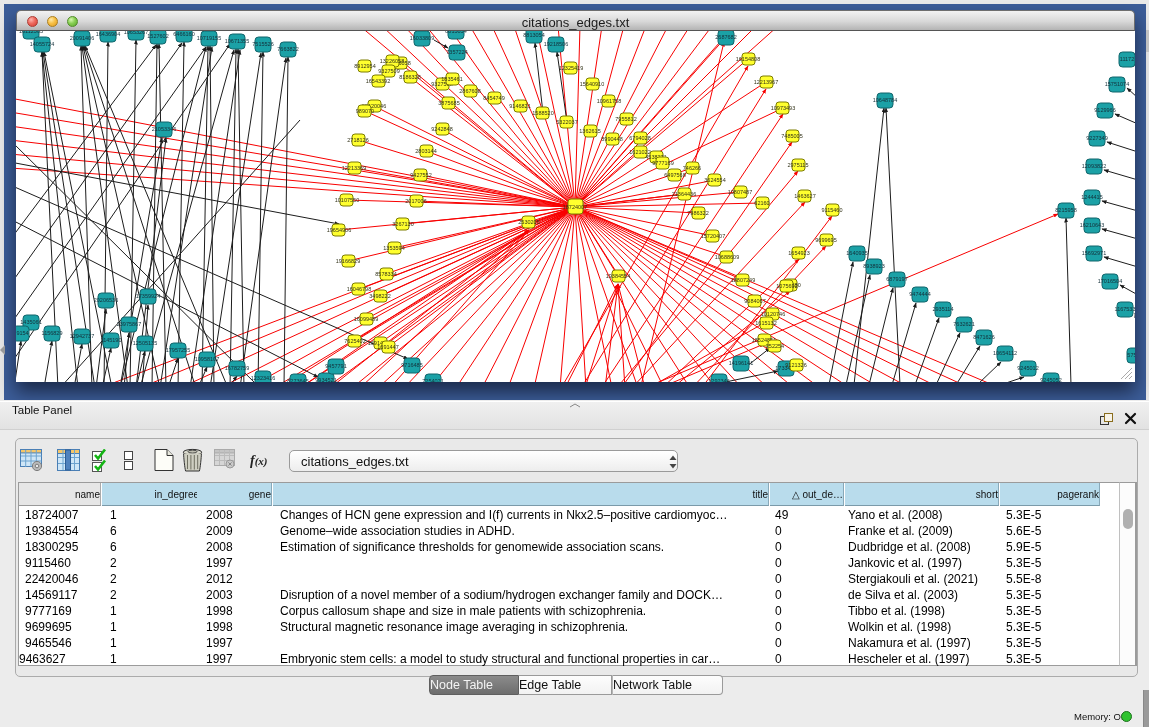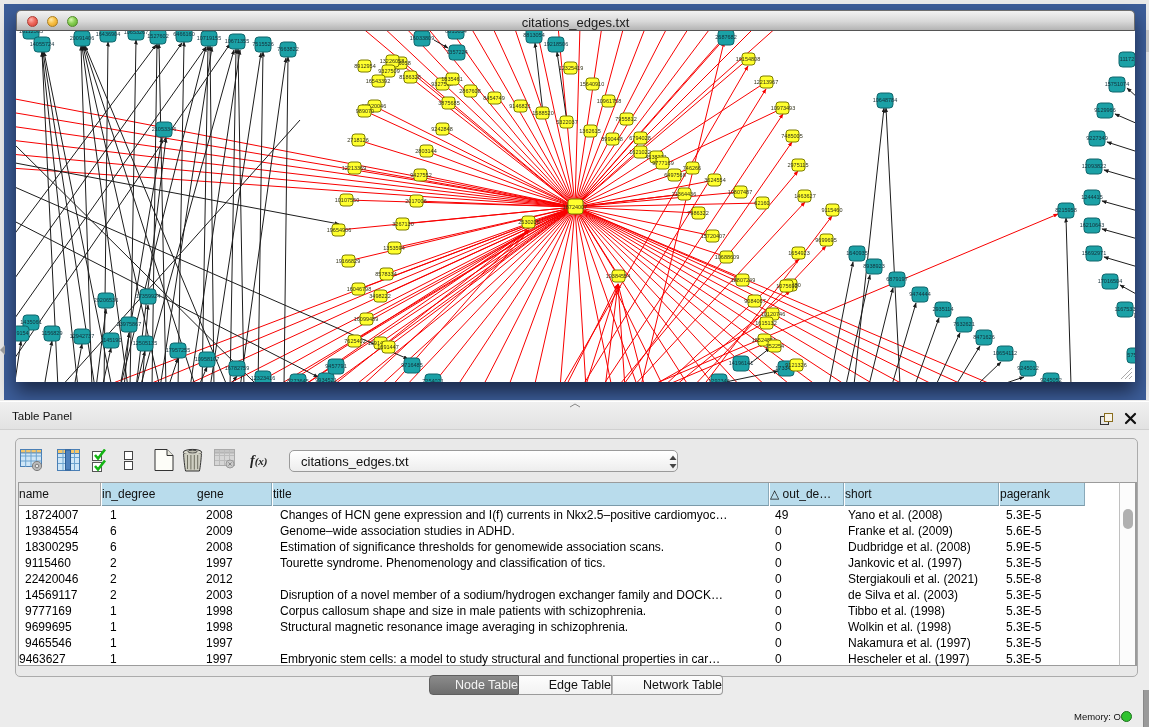--- a/index.html
+++ b/index.html
@@ -14,38 +14,38 @@
   background:linear-gradient(#f2f2f2,#d8d8d8 55%,#b4b4b4);
   border:1px solid #6e6e6e; border-bottom:1px solid #555; }
 #title { width:100%; text-align:center; top:3.5px; font-size:13px; color:#1c1c1c; }
 .tl { width:11px; height:11px; border-radius:50%; top:5px; }
 #canvas { left:0; top:21px; width:1119px; height:351px; background:#fff; overflow:hidden; }
 
 
 #panelarea { left:0; top:400px; width:1149px; height:327px; background:#ececec; }
 #phead { left:0; top:1px; width:1149px; height:29px; background:linear-gradient(#f0f0f0,#e2e2e2);
    border-top:1px solid #fff; border-bottom:1px solid #d0d0d0; }
-#phead span { position:absolute; left:12px; top:8px; font-size:11.5px; color:#111; }
+#phead span { position:absolute; left:12px; top:2px; font-size:11.5px; color:#111; }
 #innerpanel { left:15px; top:38px; width:1123px; height:239px; background:#e9e9e9;
   border:1px solid #ababab; border-radius:5px; }
 .icon { position:absolute; top:49px; }
 #combo { left:289px; top:50px; width:389px; height:22px; border:1px solid #9a9a9a; border-radius:5px;
   background:linear-gradient(#ffffff,#ededed); font-size:13px; color:#111; }
 #combo span { position:absolute; left:11px; top:3px; }
 
 #tbl { left:18px; top:82px; width:1119px; height:184px; background:#fff; border:1px solid #9b9b9b; border-top:1px solid #9b9b9b; }
-.hc { position:absolute; top:0; height:23px; font-size:12px; color:#111; text-align:left;
+.hc { position:absolute; top:0; height:23px; font-size:10px; color:#111; text-align:right;
    background:#b9dcec; border-right:1px solid #89a9b9; border-bottom:1px solid #7b9aa9; line-height:23px; }
 .row { position:absolute; width:1100px; height:16px; font-size:12px; color:#000; }
 .row span { position:absolute; white-space:nowrap; }
 #vscroll { left:1119px; top:82px; width:17px; height:184px; background:#fcfcfc; border:1px solid #9b9b9b; border-left:1px solid #c0c0c0; }
 #vthumb { left:3px; top:26px; width:10px; height:20px; border-radius:5px; background:#b0b0b0; }
 
 
-.tab { position:absolute; top:275px; height:20px; font-size:12.5px; text-align:right; line-height:19px;
+.tab { position:absolute; top:275px; height:20px; font-size:12.5px; text-align:left; line-height:19px;
   border:1px solid #9a9a9a; background:linear-gradient(#fdfdfd,#f2f2f2); color:#111; }
 #tab1 { left:429px; width:90px; border-radius:4px 0 0 4px; background:linear-gradient(#8b8b8b,#6d6d6d); color:#f4f4f4; border-color:#5f5f5f; }
 #tab2 { left:519px; width:93px; border-left:none; }
 #tab3 { left:612px; width:111px; border-radius:0 4px 4px 0; border-left:1px solid #b5b5b5; }
 
 #memory { left:1062px; top:711px; font-size:9.5px; color:#111;padding-left:12px; }
 #memdot { left:1121px; top:711px; width:11px; height:11px; border-radius:50%; background:#2fc32f; border:1px solid #1d701d; }
 #rgrip { left:1143px; top:690px; width:6px; height:37px; background:#9a9a9a; border-left:1px solid #888; }
 </style></head>
 <body>
@@ -886,21 +886,21 @@
   </div>
 
   <div id="tbl" class="abs"></div>
   <div class="abs" style="top:83px;left:19px;">
     <div class="hc" style="left:0px;width:82px;background:#e6e6e6;border-right:1px solid #aaa;border-bottom:1px solid #999;">name</div>
     <div class="hc" style="left:83px;width:98px;">in_degree</div>
     <div class="hc" style="left:178px;width:75px;">gene</div>
     <div class="hc" style="left:254px;width:496px;">title</div>
     <div class="hc" style="left:751px;width:74px;">△ out_de…</div>
     <div class="hc" style="left:826px;width:154px;">short</div>
-    <div class="hc" style="left:981px;width:85px;">pagerank</div>
+    <div class="hc" style="left:981px;width:100px;">pagerank</div>
   </div>
   <div class="abs" style="left:0;top:-400px;">
 <div class="row" style="top:508px">
 <span style="left:25px">18724007</span>
         <span style="left:110px">1</span>
         <span style="left:206px">2008</span>
         <span style="left:280px">Changes of HCN gene expression and I(f) currents in Nkx2.5–positive cardiomyoc…</span>
         <span style="left:775px">49</span>
         <span style="left:848px">Yano et al. (2008)</span>
         <span style="left:1006px">5.3E-5</span>
@@ -920,21 +920,20 @@
         <span style="left:206px">2008</span>
         <span style="left:280px">Estimation of significance thresholds for genomewide association scans.</span>
         <span style="left:775px">0</span>
         <span style="left:848px">Dudbridge et al. (2008)</span>
         <span style="left:1006px">5.9E-5</span>
 </div>
 <div class="row" style="top:556px">
 <span style="left:25px">9115460</span>
         <span style="left:110px">2</span>
         <span style="left:206px">1997</span>
-        <span style="left:280px">Tourette syndrome. Phenomenology and classification of tics.</span>
         <span style="left:775px">0</span>
         <span style="left:848px">Jankovic et al. (1997)</span>
         <span style="left:1006px">5.3E-5</span>
 </div>
 <div class="row" style="top:572px">
 <span style="left:25px">22420046</span>
         <span style="left:110px">2</span>
         <span style="left:206px">2012</span>
         <span style="left:775px">0</span>
         <span style="left:848px">Stergiakouli et al. (2021)</span>

